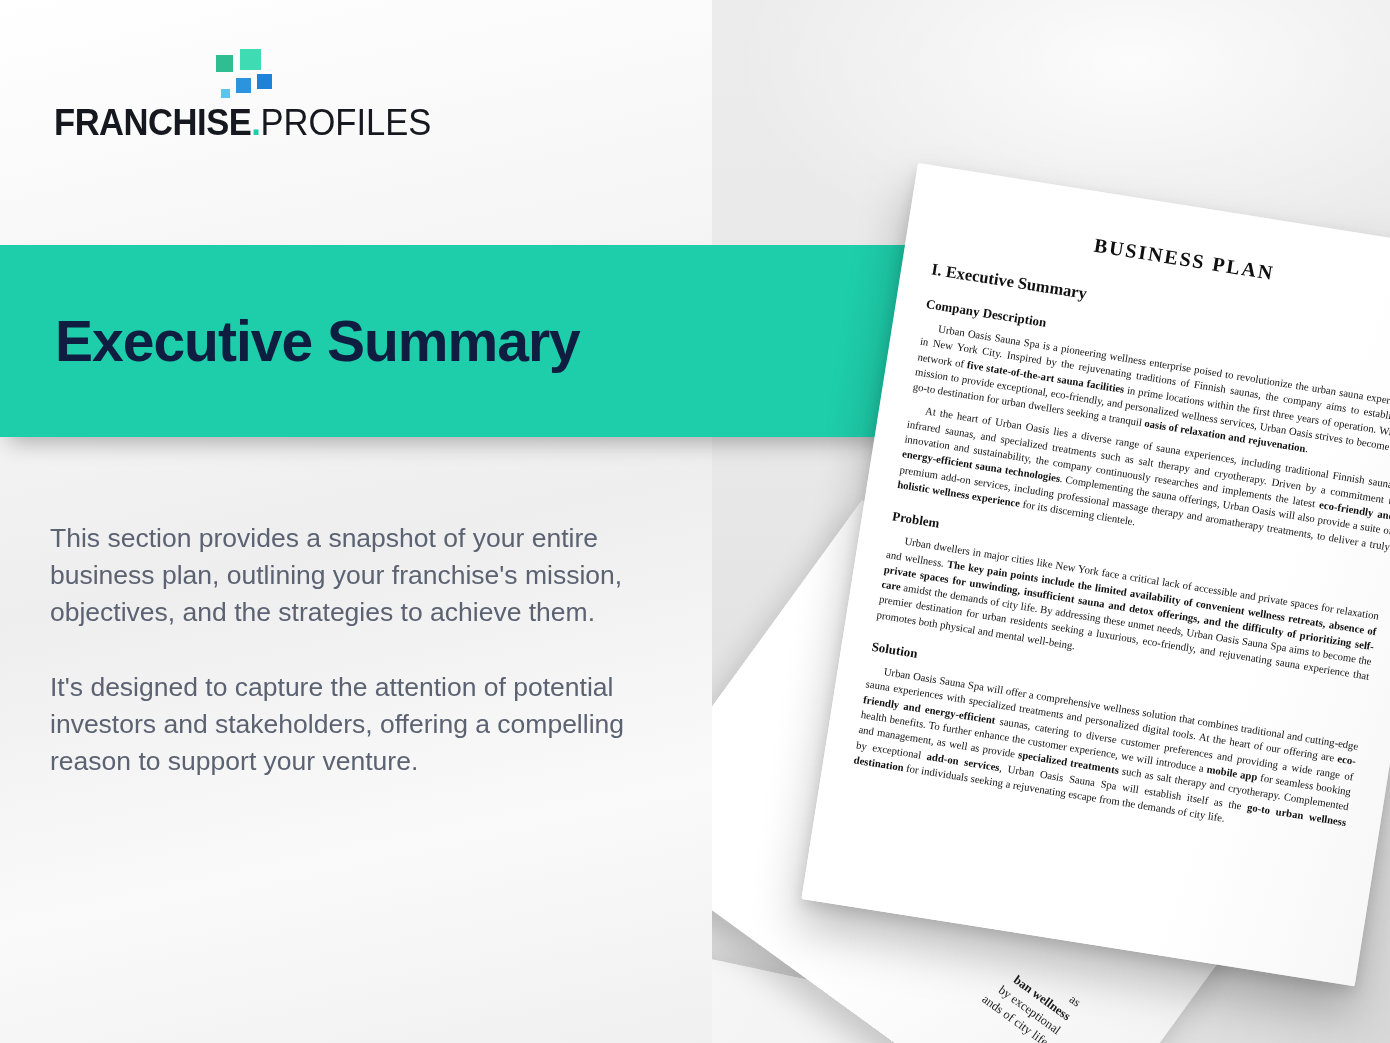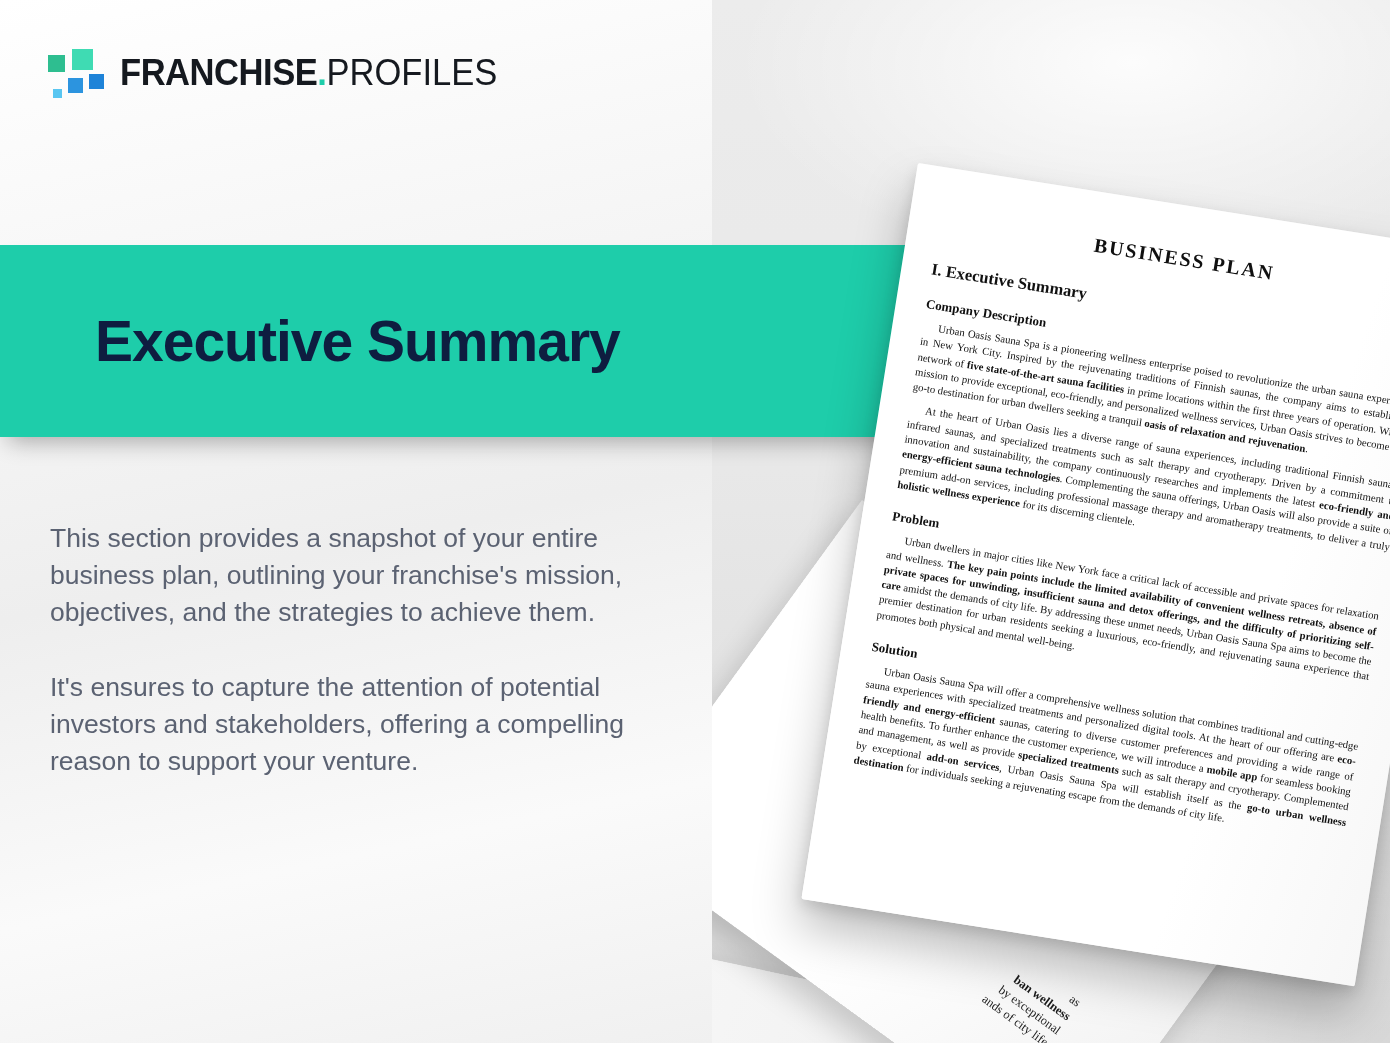--- a/index.html
+++ b/index.html
@@ -14,21 +14,21 @@
   
   .photo-panel{position:absolute;left:712px;top:0;width:678px;height:1043px;z-index:1;
     background:
       radial-gradient(ellipse 90% 30% at 62% 6%, rgba(255,255,255,.85), rgba(255,255,255,0) 65%),
       radial-gradient(ellipse 70% 40% at 100% 100%, rgba(0,0,0,.05), rgba(0,0,0,0) 60%),
       linear-gradient(180deg,#ececec 0%,#e8e8e8 45%,#dedede 82%,#e3e3e3 100%);}
 
   
   .banner{position:absolute;left:0;top:245px;width:905px;height:192px;z-index:2;
     display:flex;align-items:center;
-    box-shadow:0 12px 22px -8px rgba(0,0,0,.32);padding-left:40px;}
+    box-shadow:0 12px 22px -8px rgba(0,0,0,.32);}
   .banner h1{margin:0 0 0 55px;font-size:57px;font-weight:700;letter-spacing:-1px;}
 
   
   .paper-layer{position:absolute;left:712px;top:0;width:678px;height:1043px;
     overflow:hidden;z-index:3;pointer-events:none;}
   .sheet{position:absolute;background:#fff;transform-origin:top left;}
 
   .sheet.pale{left:-20px;top:955px;width:430px;height:300px;
     transform:rotate(12deg);background:linear-gradient(100deg,#f6f6f6,#ededed);
     box-shadow:0 -6px 18px rgba(0,0,0,.10);}
@@ -47,21 +47,21 @@
     box-shadow:0 28px 48px rgba(0,0,0,.25), 0 6px 14px rgba(0,0,0,.12);
     padding:42px 34px 0 30px;box-sizing:border-box;
     font-family:"Liberation Serif",serif;color:#101010;}
   .doc-title{text-align:center;font-size:20px;font-weight:bold;letter-spacing:2px;}
   .doc-h1{font-size:16.5px;font-weight:bold;margin-top:28px;}
   .doc-h2{font-size:13px;font-weight:bold;margin-top:17px;}
   .doc-p{font-size:10.7px;line-height:1.43;text-align:justify;text-indent:16px;margin-top:7px;}
   .doc-p b{font-weight:bold;}
 
   
-  .logo{position:absolute;left:46px;top:44px;display:flex;align-items:center;z-index:4;}
+  .logo{position:absolute;left:46px;top:44px;display:flex;align-items:center;z-index:4;flex-direction:column;}
   .logo-icon{position:relative;width:66px;height:58px;flex:0 0 auto;}
   .logo-sq{position:absolute;display:block;}
   .sq1{left:2px;top:11px;width:17px;height:17px;}
   .sq2{left:26px;top:5px;width:21px;height:21px;}
   .sq3{left:43px;top:30px;width:15px;height:15px;}
   .sq4{left:22px;top:34px;width:15px;height:15px;}
   .sq5{left:7px;top:45px;width:9px;height:9px;}
   .logo-text{font-size:36px;font-weight:700;color:#15191f;letter-spacing:-.5px;
     transform:scaleX(.96);transform-origin:left center;white-space:nowrap;margin-left:8px;}
   .logo-text .sep{color:#1ecdaa;}
@@ -120,16 +120,16 @@
       <span class="logo-sq sq4" style="background: rgb(44, 148, 223);"></span>
       <span class="logo-sq sq5" style="background: rgb(89, 198, 241);"></span>
     </div>
     <div class="logo-text">
       <span>FRANCHISE</span><span class="sep">.</span><span class="light">PROFILES</span>
     </div>
   </div>
 
   <div class="intro">
     <p>This section provides a snapshot of your entire business plan, outlining your franchise's mission, objectives, and the strategies to achieve them.</p>
-    <p>It's ensures to capture the attention of potential investors and stakeholders, offering a compelling reason to support your venture.</p>
+    <p>It's designed to capture the attention of potential investors and stakeholders, offering a compelling reason to support your venture.</p>
   </div>
 
 </div>
 
 </body></html>

